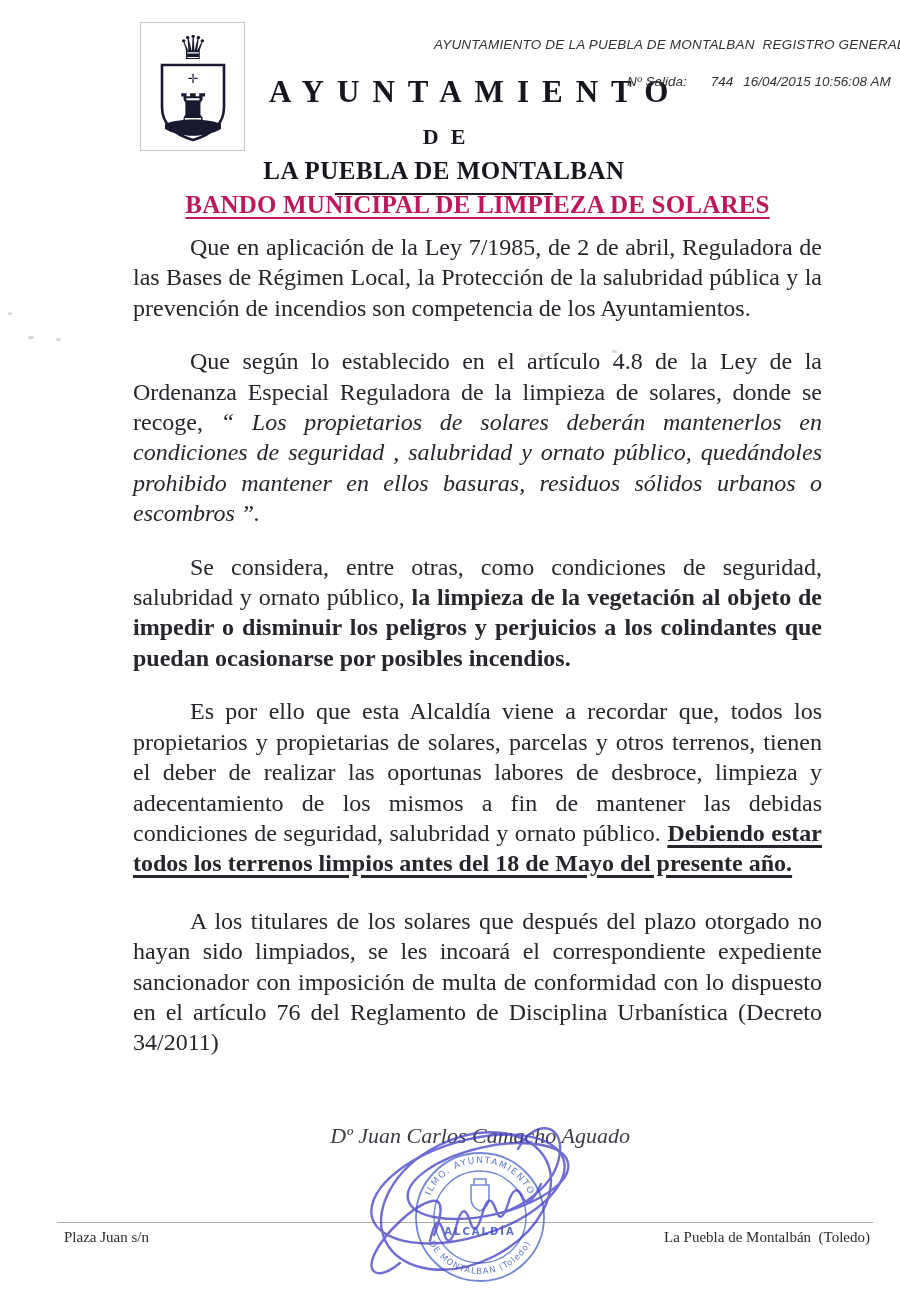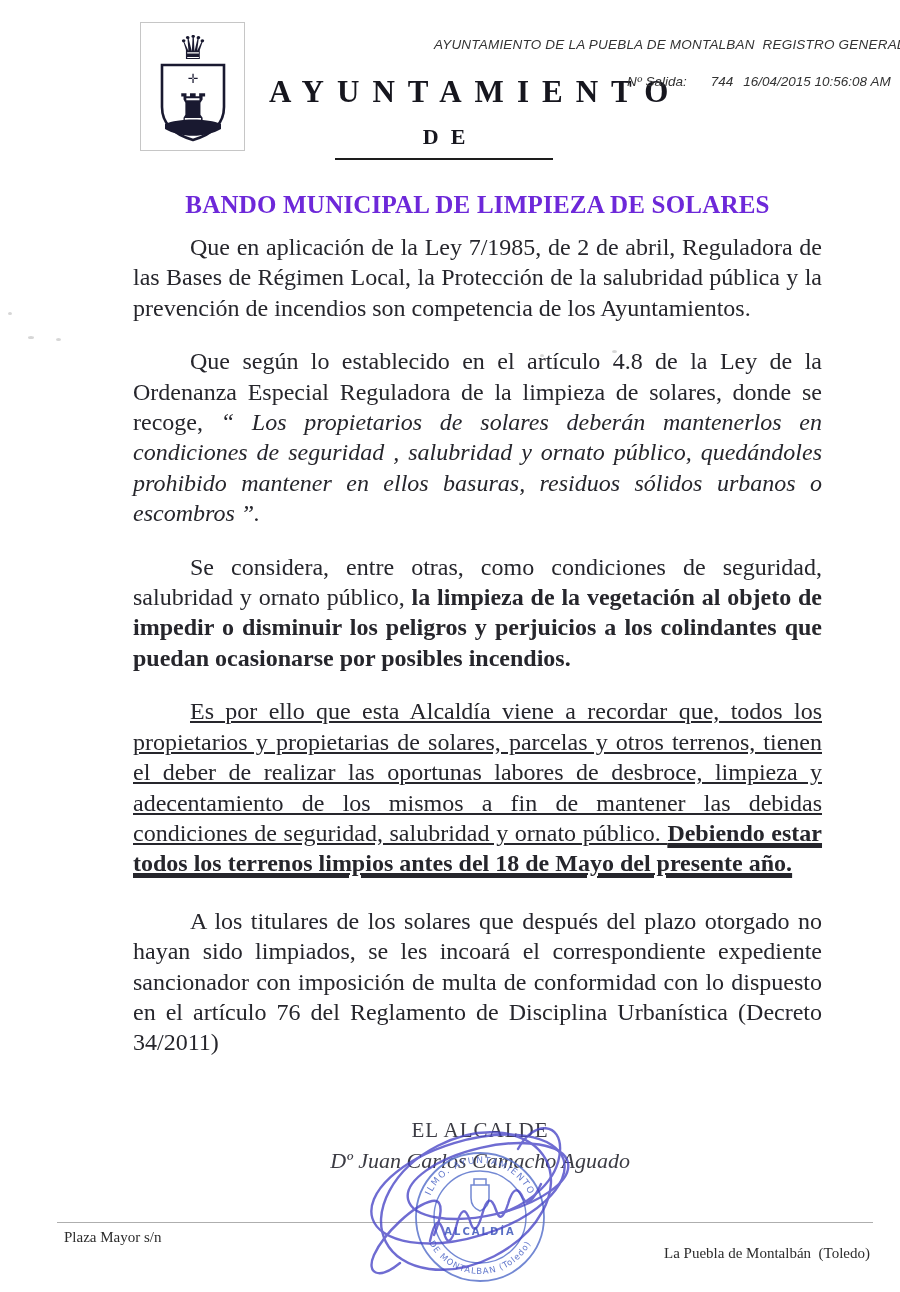--- a/index.html
+++ b/index.html
@@ -43,46 +43,46 @@
   .salida-num { margin-left: 24px; }
   .salida-dt { margin-left: 10px; }
 
   
   .doc-body {
     position: absolute; left: 133px; top: 191px; width: 689px;
     color: #26262c;
   }
   .doc-title {
     font-size: 25px; font-weight: bold; text-align: center;
-    margin: 0 0 13px; color: #6d28d9; letter-spacing: 0.2px;
-    text-decoration-thickness: 2px; text-underline-offset: 4px;
+    margin: 0 0 13px; color: #be185d; letter-spacing: 0.2px;
+    text-decoration: underline; text-decoration-thickness: 2px; text-underline-offset: 4px;
   }
   .para {
     font-size: 24px; line-height: 30.4px;
     text-align: justify; text-indent: 57px;
     margin: 0 0 23px;
   }
-  .para.last-gap { margin-bottom: 27px; text-decoration: underline; }
+  .para.last-gap { margin-bottom: 27px; }
   .r-it { font-style: italic; }
   .r-b  { font-weight: bold; }
   .r-bu { font-weight: bold; text-decoration: underline;
           text-decoration-thickness: 2.5px; text-underline-offset: 3.5px; }
 
   
   .sig-block {
     position: absolute; left: 240px; top: 1118px; width: 480px;
     text-align: center; color: #3c3c44;
   }
   .sig-1 { font-size: 21px; letter-spacing: 1px; }
   .sig-2 { font-size: 22px; margin-top: 5px; font-style: italic; }
 
   
   .footer-line { position: absolute; left: 57px; top: 1222px; width: 816px; height: 1px; background: #aeaeae; }
   .footer-left  { position: absolute; left: 64px;  top: 1229px; font-size: 15px; color: #2c2c2c; }
-  .footer-right { position: absolute; right: 30px; top: 1229px; font-size: 15px; color: #2c2c2c; white-space: pre; margin-top: 16px; }
+  .footer-right { position: absolute; right: 30px; top: 1229px; font-size: 15px; color: #2c2c2c; white-space: pre; }
 
   
   .ink-overlay { position: absolute; left: 330px; top: 1085px; pointer-events: none; }
 
   
   .speck { position: absolute; background: #8a8a8a; opacity: 0.35; border-radius: 50%; }
   .speck.s1 { left: 8px;   top: 312px; width: 4px; height: 3px; }
   .speck.s2 { left: 28px;  top: 336px; width: 6px; height: 3px; }
   .speck.s3 { left: 56px;  top: 338px; width: 5px; height: 3px; }
   .speck.s4 { left: 540px; top: 354px; width: 4px; height: 3px; }
@@ -99,20 +99,21 @@
       <path d="M14,37 h62 v42 c0,19 -14,28 -31,33 c-17,-5 -31,-14 -31,-33 z" fill="none" stroke="#191930" stroke-width="2.6"></path>
       <text x="45" y="55" font-size="13" text-anchor="middle" font-family="DejaVu Sans" fill="#191930">✛</text>
       <text x="45" y="96" font-size="42" text-anchor="middle" font-family="DejaVu Sans" fill="#191930">♜</text>
       <path d="M17,96 C 30,90 60,90 73,96 L73,101 C 58,110 32,110 17,101 z" fill="#191930"></path>
     </svg>
   </div>
 
   <div class="org-block">
     <div class="org-1">AYUNTAMIENTO</div>
     <div class="org-2">DE</div>
+    <div class="org-3">LA PUEBLA DE MONTALBAN</div>
     <div class="org-underline"></div>
   </div>
 
   <div class="registry-line">AYUNTAMIENTO DE LA PUEBLA DE MONTALBAN  REGISTRO GENERAL</div>
   <div class="salida-row">
     <span>Nº Salida:</span><span class="salida-num">744</span><span class="salida-dt">16/04/2015 10:56:08 AM</span>
   </div>
 
   <div class="doc-body">
     <h1 class="doc-title">BANDO MUNICIPAL DE LIMPIEZA DE SOLARES</h1>
@@ -122,26 +123,25 @@
     <p class="para"><span>Que según lo establecido en el artículo 4.8 de la Ley de la Ordenanza Especial Reguladora de la limpieza de solares, donde se recoge, </span><span class="r-it">“ Los propietarios de solares deberán mantenerlos en condiciones de seguridad , salubridad y ornato público, quedándoles prohibido mantener en ellos basuras, residuos sólidos urbanos o escombros ”.</span></p>
 
     <p class="para"><span>Se considera, entre otras, como condiciones de seguridad, salubridad y ornato público, </span><span class="r-b">la limpieza de la vegetación al objeto de impedir o disminuir los peligros y perjuicios a los colindantes que puedan ocasionarse por posibles incendios.</span></p>
 
     <p class="para last-gap"><span>Es por ello que esta Alcaldía viene a recordar que, todos los propietarios y propietarias de solares, parcelas y otros terrenos, tienen el deber de realizar las oportunas labores de desbroce, limpieza y adecentamiento de los mismos a fin de mantener las debidas condiciones de seguridad, salubridad y ornato público. </span><span class="r-bu">Debiendo estar todos los terrenos limpios antes del  18 de Mayo del presente año.</span></p>
 
     <p class="para"><span>A los titulares de los solares que después del plazo otorgado no hayan sido limpiados, se les incoará el correspondiente expediente sancionador con imposición de multa de conformidad con lo dispuesto en el artículo 76 del Reglamento de Disciplina Urbanística (Decreto 34/2011)</span></p>
   </div>
 
   <div class="sig-block">
-    <div class="sig-1">EL ALCALDE</div>
     <div class="sig-2">Dº Juan Carlos Camacho Aguado</div>
   </div>
 
   <div class="footer-line"></div>
-  <div class="footer-left">Plaza Mayor s/n</div>
+  <div class="footer-left">Plaza Juan s/n</div>
   <div class="footer-right">La Puebla de Montalbán  (Toledo)</div>
 
   <div class="speck s1"></div>
   <div class="speck s2"></div>
   <div class="speck s3"></div>
   <div class="speck s4"></div>
   <div class="speck s5"></div>
 
   <svg class="ink-overlay" width="270" height="207" viewBox="0 0 270 207">
     <defs>

